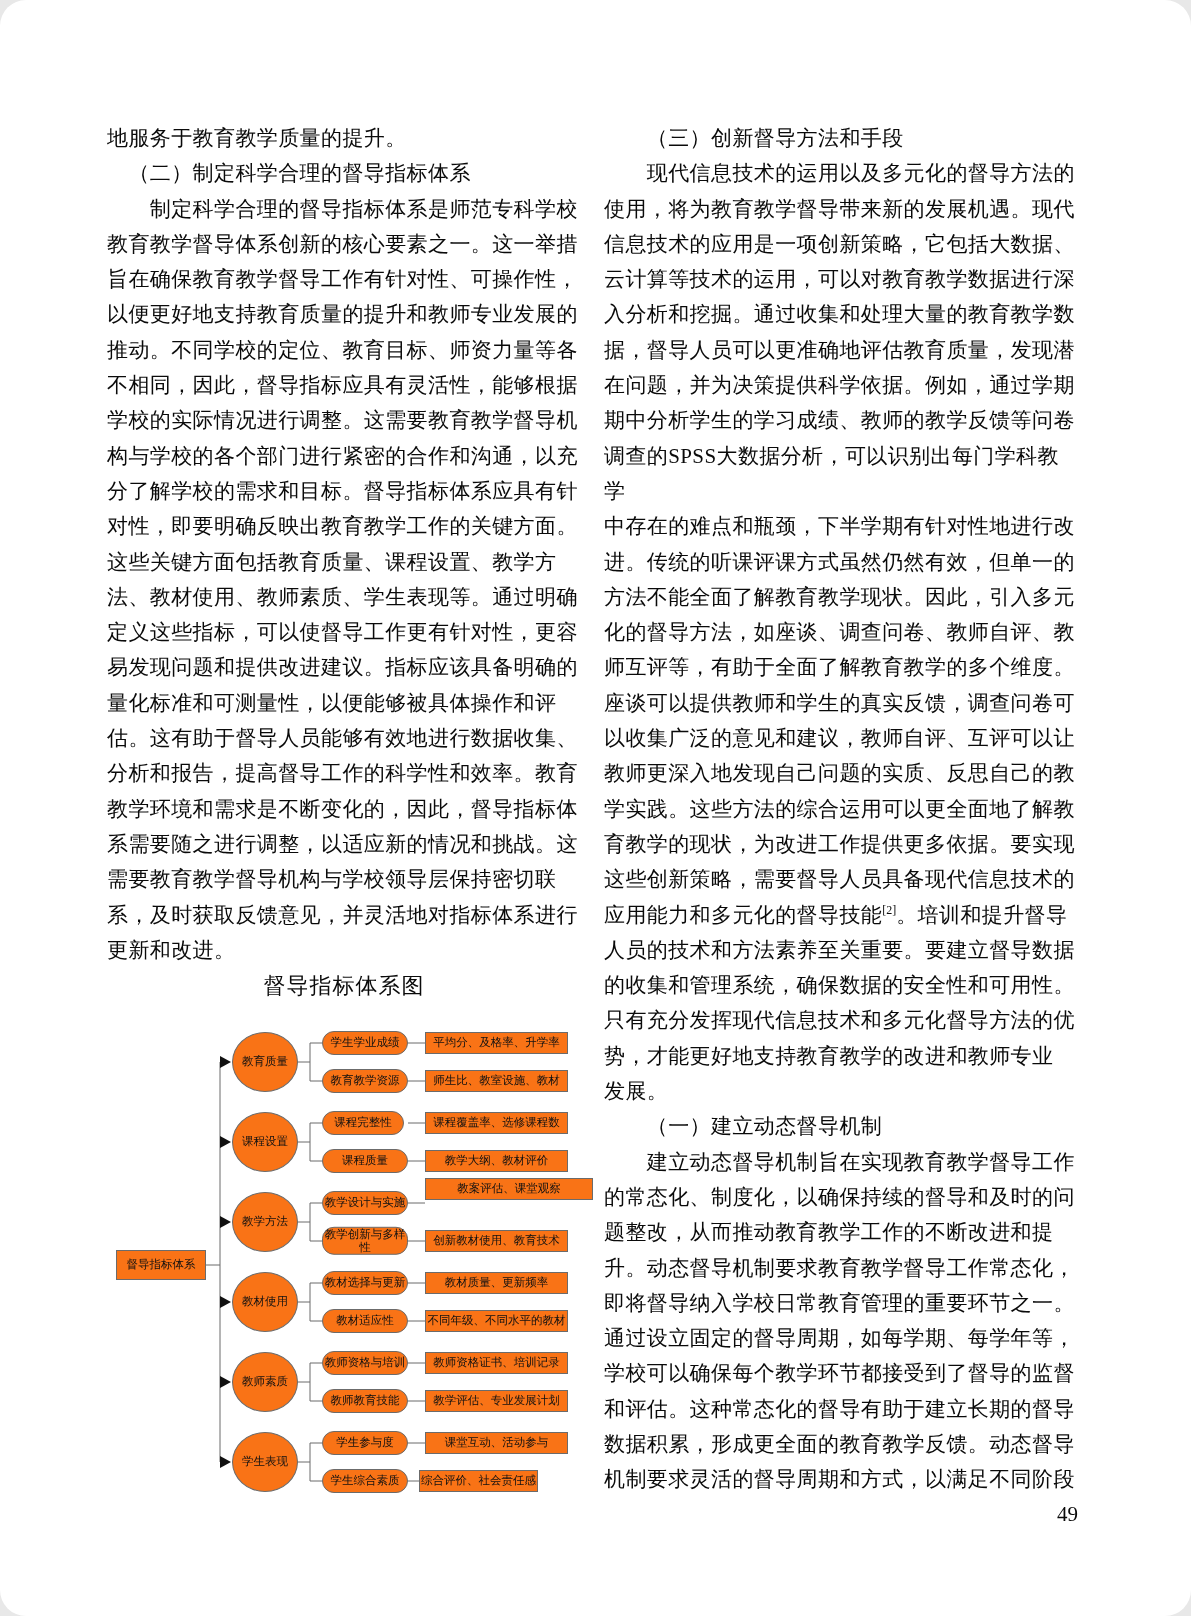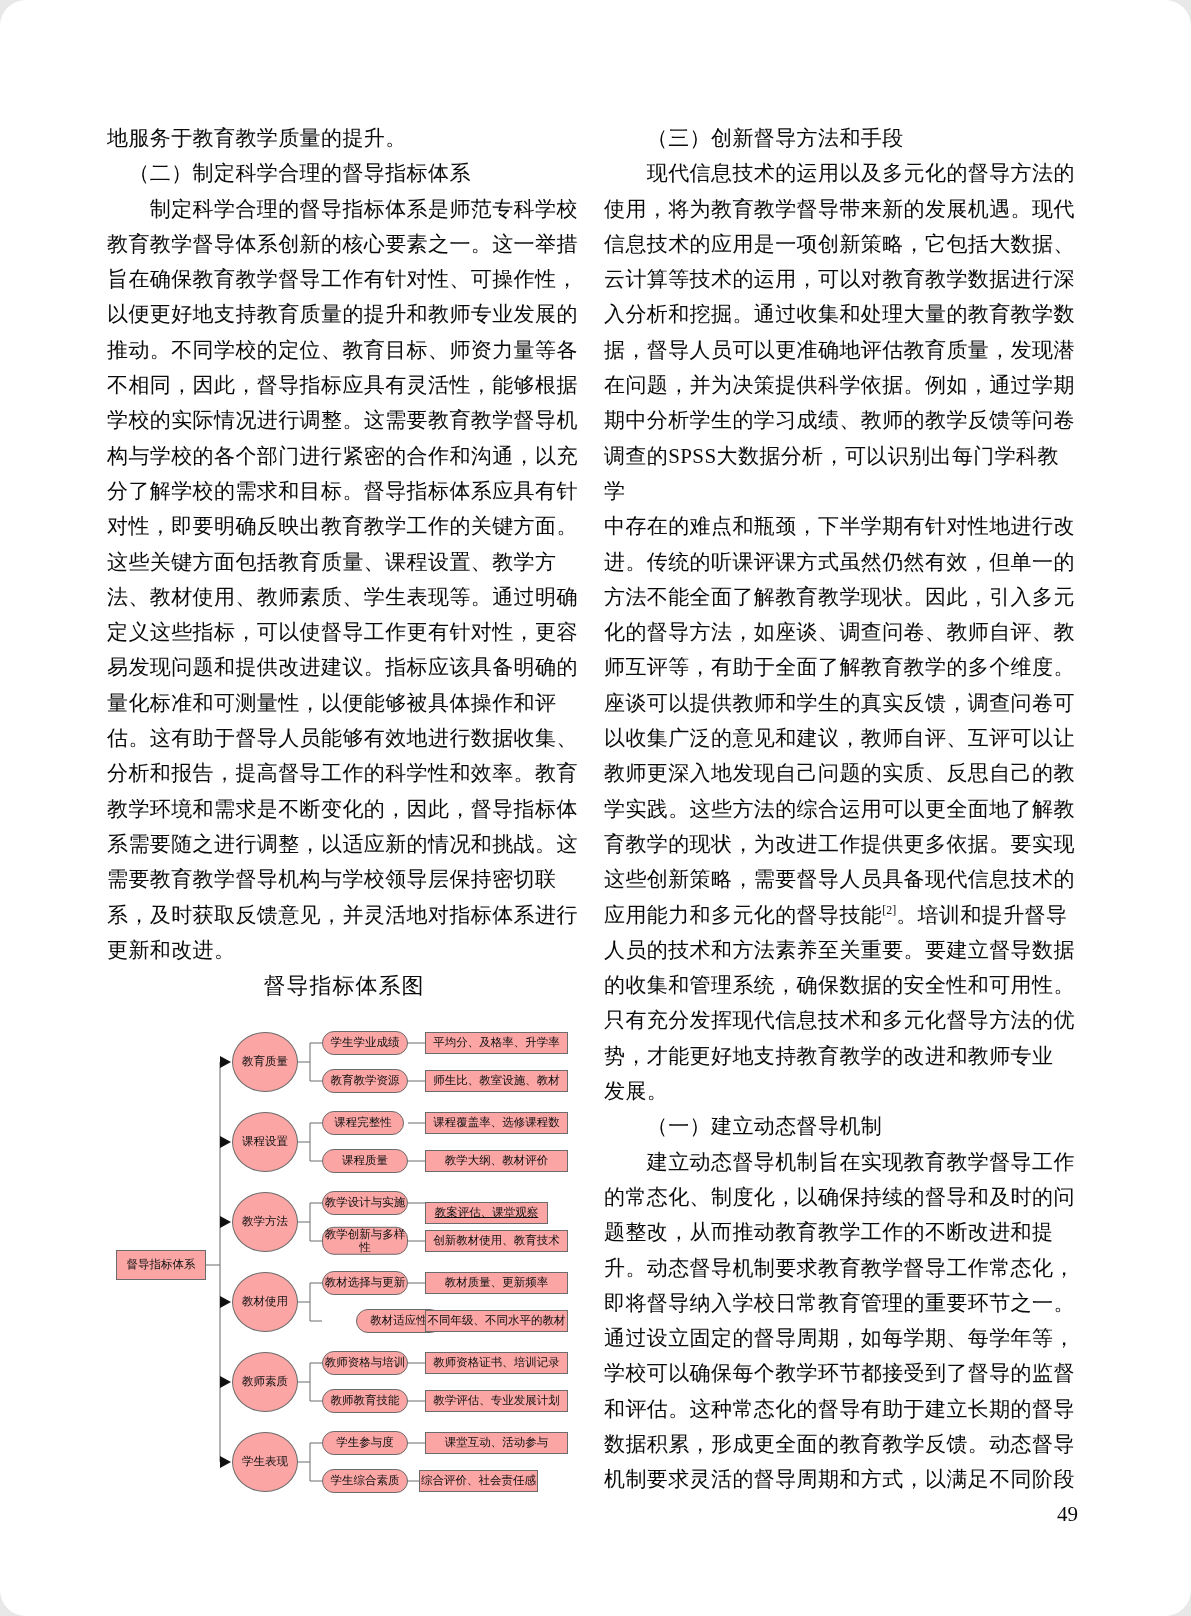--- a/index.html
+++ b/index.html
@@ -48,21 +48,21 @@
     width:480px;height:510px;
     font-size:11.5px;
     letter-spacing:0;
     line-height:1.15;
   }
   .d-node{
     position:absolute;
     box-sizing:border-box;
     transform:translateY(-50%);
     border:1px solid #6b6b6b;
-    background:#fca5a5;
+    background:#f97316;
     display:flex;
     align-items:center;
     justify-content:center;
     text-align:center;
     color:#111;
   }
   .d-root{height:30px;}
   .d-circle{height:60px;border-radius:50%;}
   .d-stadium{min-height:24px;border-radius:12px;padding:0 1px;}
   .d-rect{height:22px;}
@@ -160,27 +160,27 @@
       <div class="d-node d-rect" style="left: 325px; top: 38px; width: 143px;">平均分、及格率、升学率</div>
       <div class="d-node d-stadium" style="left: 222px; top: 76px; width: 86px;">教育教学资源</div>
       <div class="d-node d-rect" style="left: 325px; top: 76px; width: 143px;">师生比、教室设施、教材</div>
       <div class="d-node d-circle" style="left: 132px; top: 137px; width: 66px;">课程设置</div>
       <div class="d-node d-stadium" style="left: 222px; top: 118px; width: 82px;">课程完整性</div>
       <div class="d-node d-rect" style="left: 325px; top: 118px; width: 143px;">课程覆盖率、选修课程数</div>
       <div class="d-node d-stadium" style="left: 222px; top: 156px; width: 86px;">课程质量</div>
       <div class="d-node d-rect" style="left: 325px; top: 156px; width: 143px;">教学大纲、教材评价</div>
       <div class="d-node d-circle" style="left: 132px; top: 217px; width: 66px;">教学方法</div>
       <div class="d-node d-stadium" style="left: 222px; top: 198px; width: 86px;">教学设计与实施</div>
-      <div class="d-node d-rect" style="left: 325px; top: 208px; width: 123px; text-decoration: underline;">教案评估、课堂观察</div>
+      <div class="d-node d-rect" style="left: 325px; top: 184px; width: 168px;">教案评估、课堂观察</div>
       <div class="d-node d-stadium" style="left: 222px; top: 236px; width: 86px;">教学创新与多样性</div>
       <div class="d-node d-rect" style="left: 325px; top: 236px; width: 143px;">创新教材使用、教育技术</div>
       <div class="d-node d-circle" style="left: 132px; top: 297px; width: 66px;">教材使用</div>
       <div class="d-node d-stadium" style="left: 222px; top: 278px; width: 86px;">教材选择与更新</div>
       <div class="d-node d-rect" style="left: 325px; top: 278px; width: 143px;">教材质量、更新频率</div>
-      <div class="d-node d-stadium" style="left: 222px; top: 316px; width: 86px; margin-left: 34px;">教材适应性</div>
+      <div class="d-node d-stadium" style="left: 222px; top: 316px; width: 86px;">教材适应性</div>
       <div class="d-node d-rect" style="left: 325px; top: 316px; width: 143px;">不同年级、不同水平的教材</div>
       <div class="d-node d-circle" style="left: 132px; top: 377px; width: 66px;">教师素质</div>
       <div class="d-node d-stadium" style="left: 222px; top: 358px; width: 86px;">教师资格与培训</div>
       <div class="d-node d-rect" style="left: 325px; top: 358px; width: 143px;">教师资格证书、培训记录</div>
       <div class="d-node d-stadium" style="left: 222px; top: 396px; width: 86px;">教师教育技能</div>
       <div class="d-node d-rect" style="left: 325px; top: 396px; width: 143px;">教学评估、专业发展计划</div>
       <div class="d-node d-circle" style="left: 132px; top: 457px; width: 66px;">学生表现</div>
       <div class="d-node d-stadium" style="left: 222px; top: 438px; width: 86px;">学生参与度</div>
       <div class="d-node d-rect" style="left: 325px; top: 438px; width: 143px;">课堂互动、活动参与</div>
       <div class="d-node d-stadium" style="left: 222px; top: 476px; width: 86px;">学生综合素质</div>

